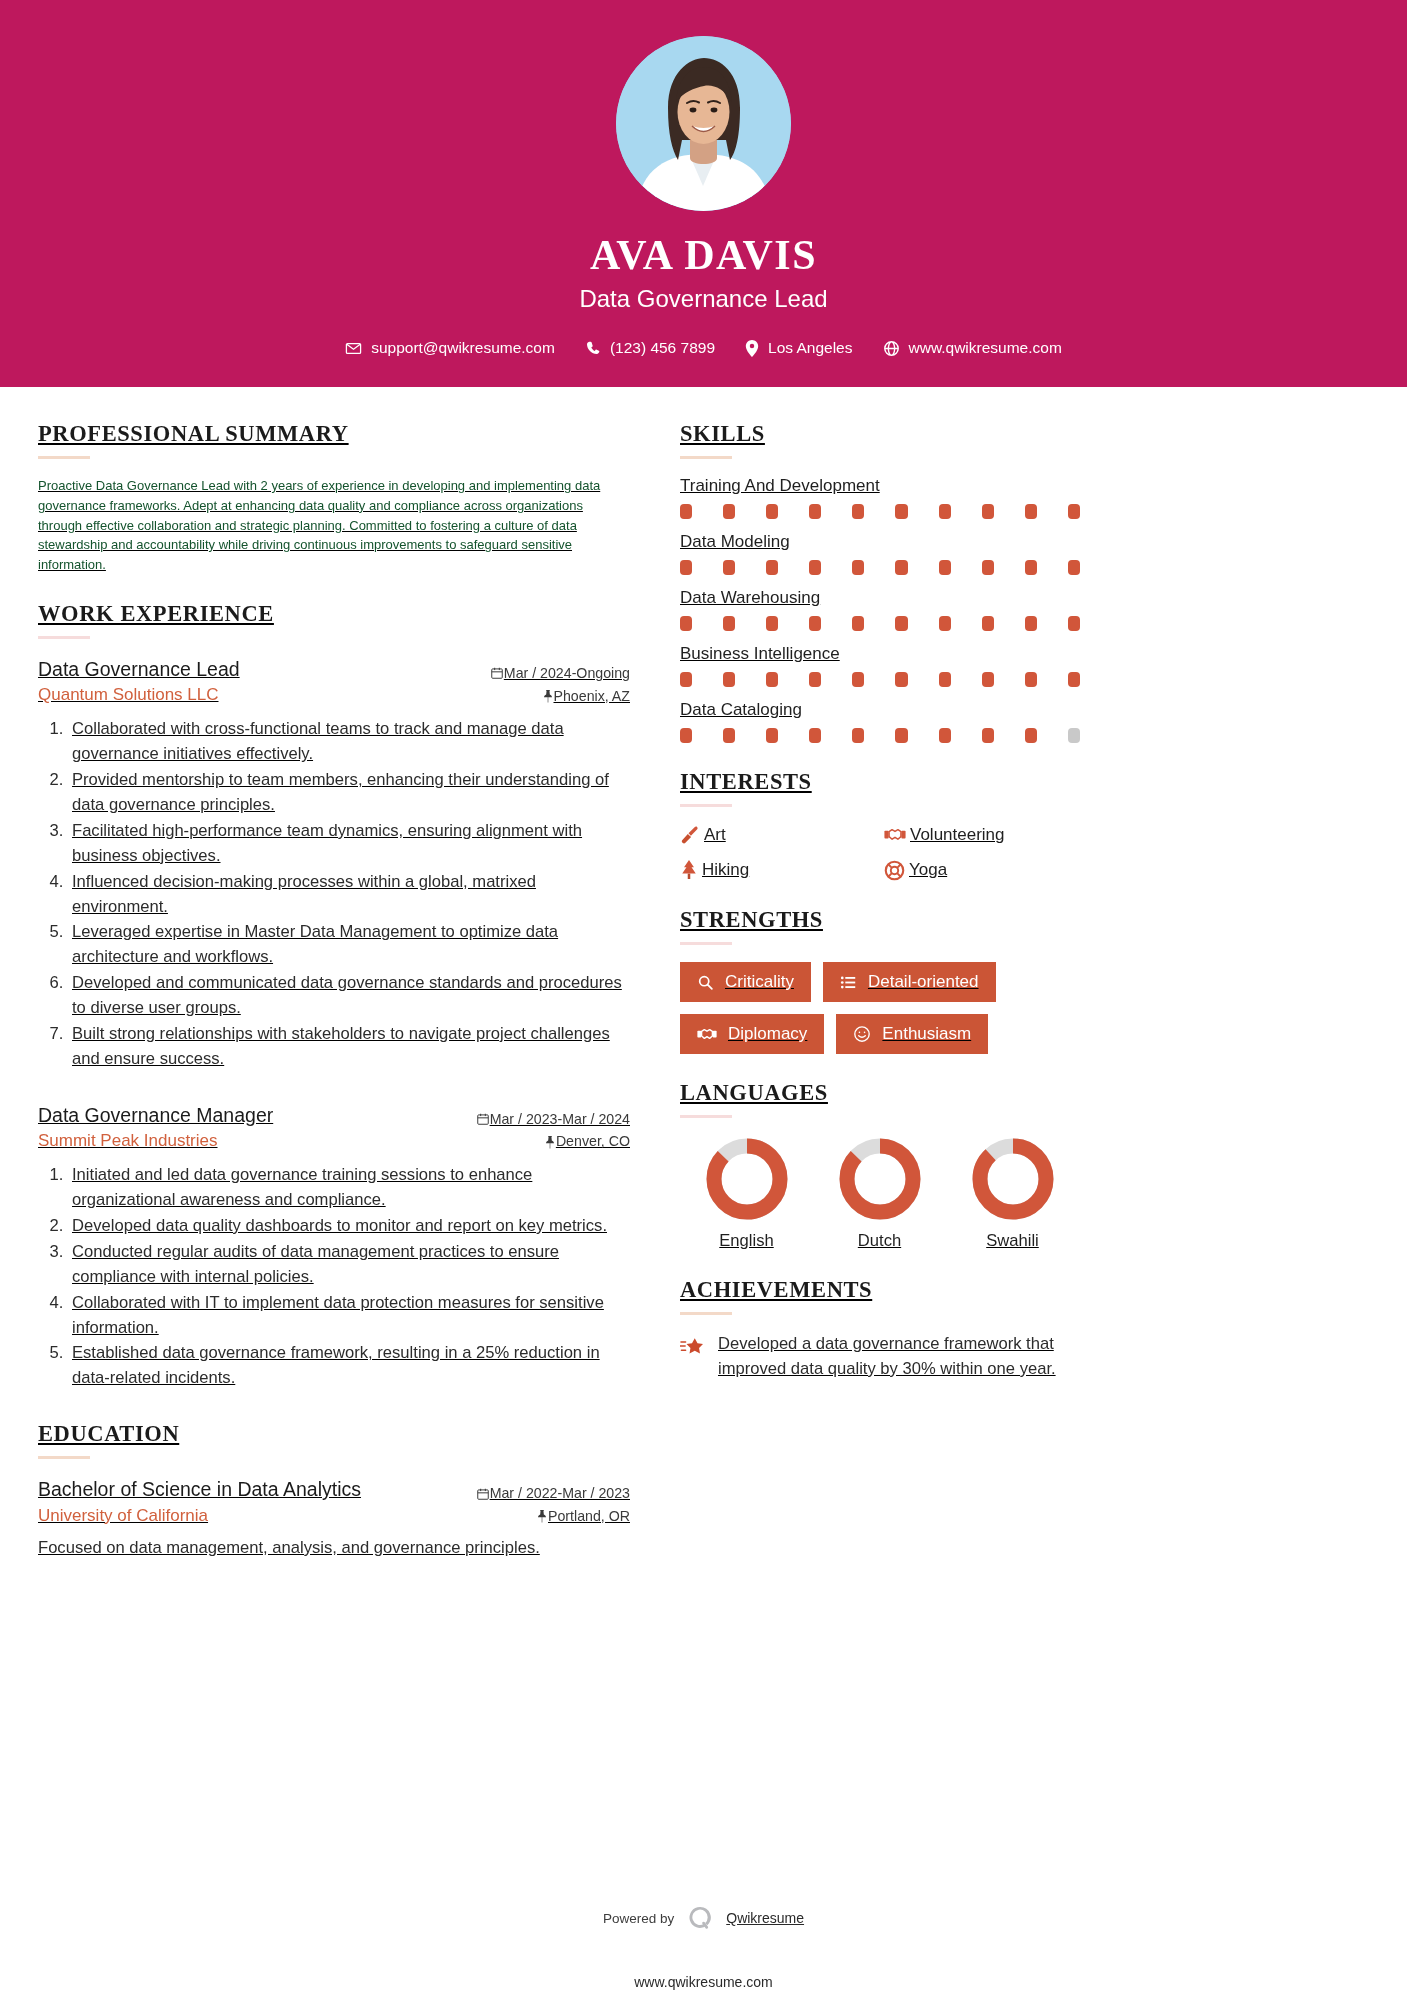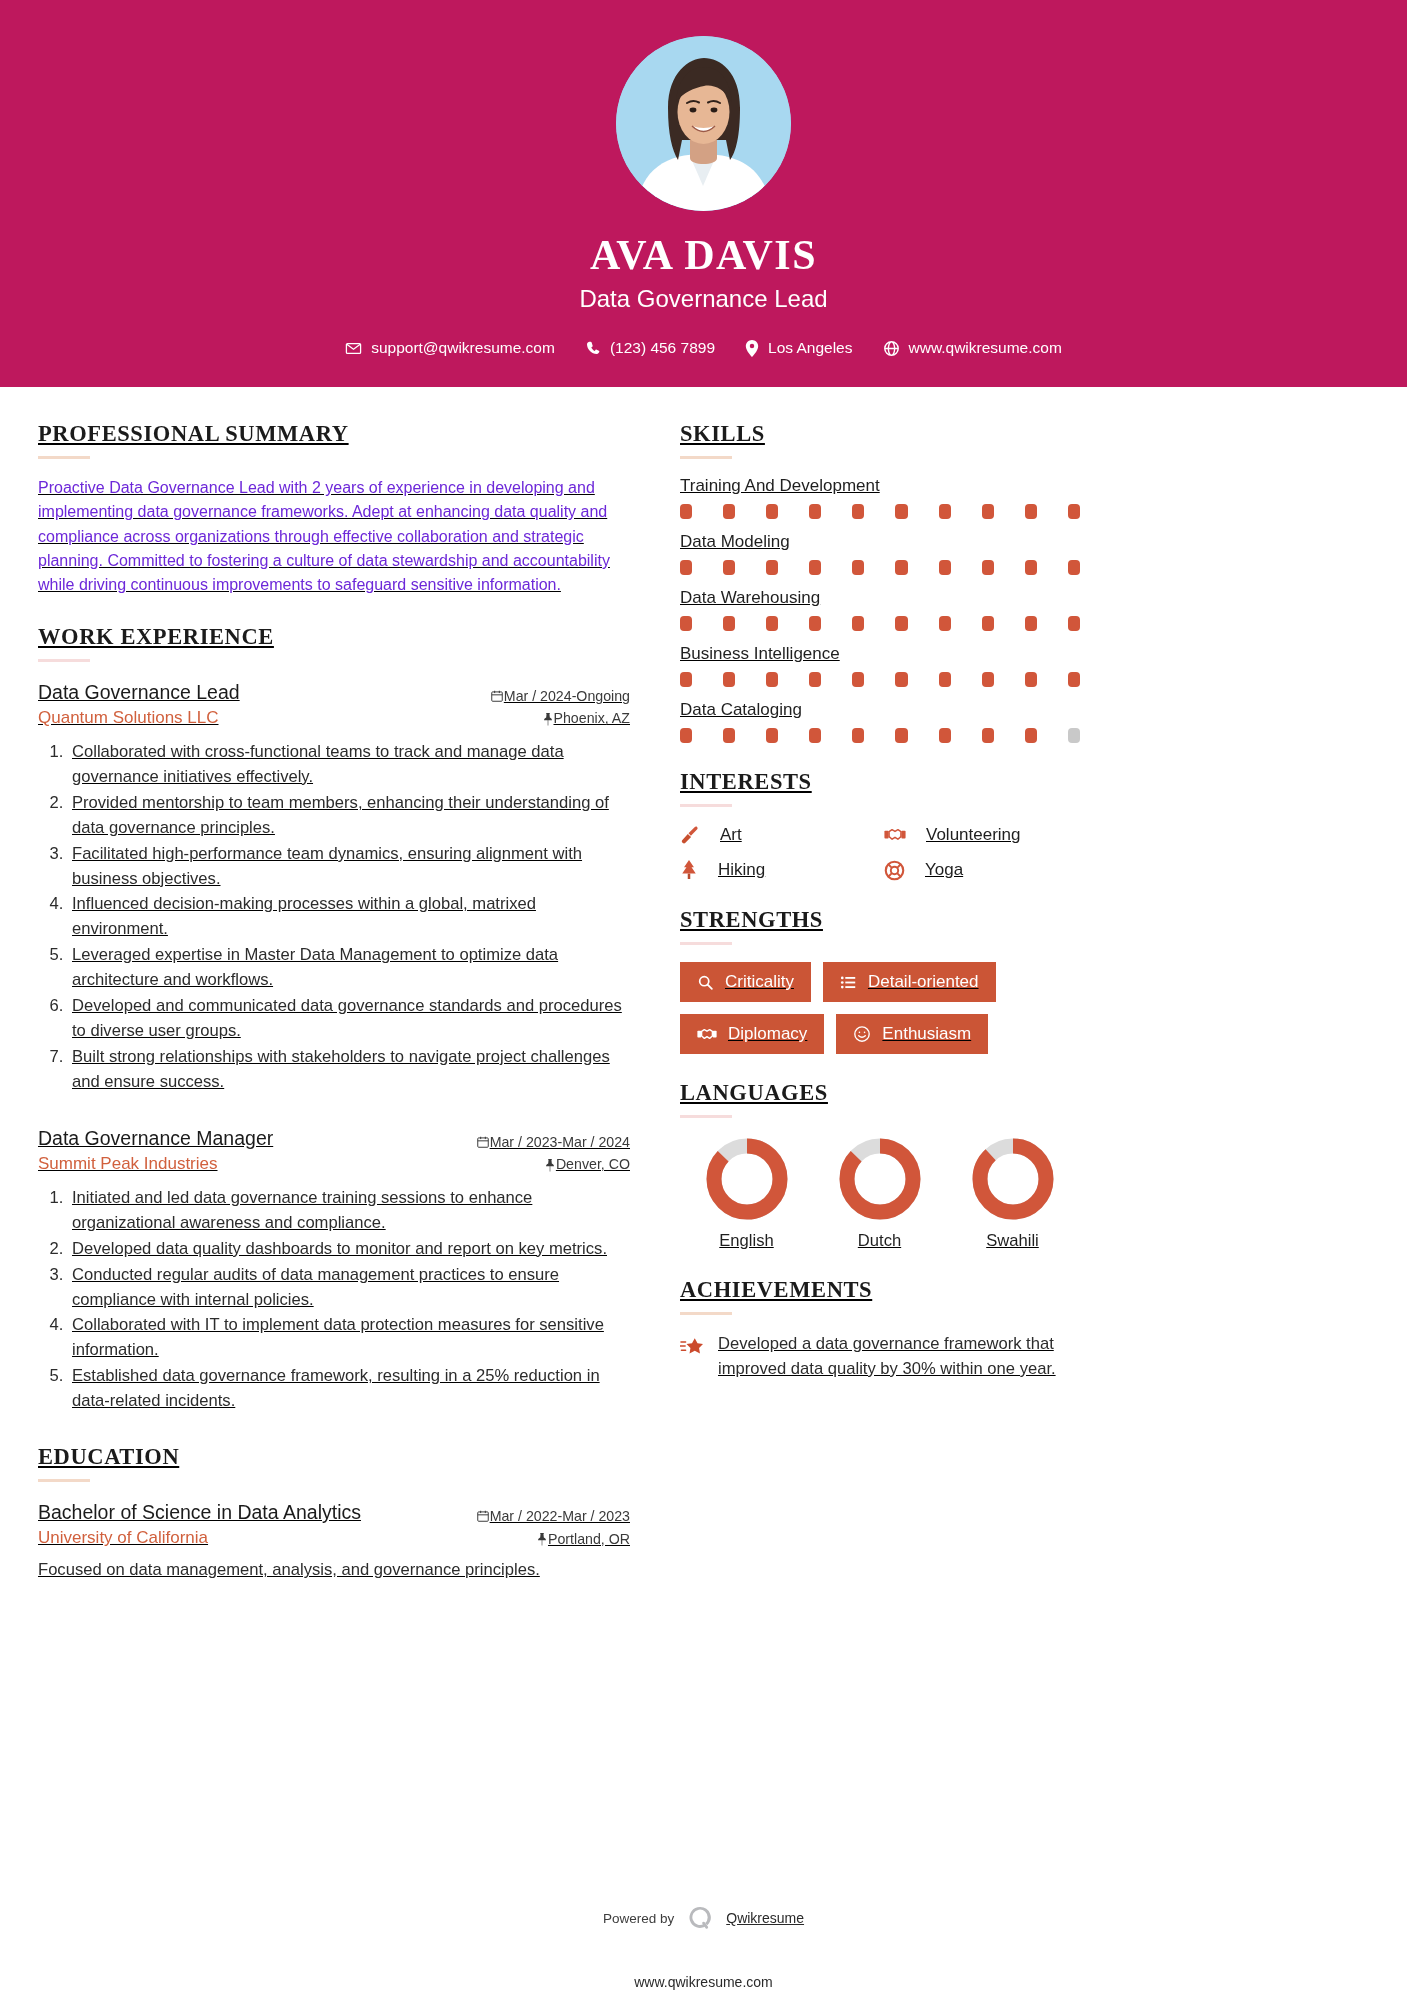--- a/index.html
+++ b/index.html
@@ -96,23 +96,23 @@
     height: 3px;
     background: #f3d9c8;
     margin: 9px 0 17px 0;
   }
   .sec-rule.pink { background: #f6dcdc; }
 
   .section { margin-bottom: 26px; }
 
   
   .summary-text {
-    font-size: 16px;
+    font-size: 13px;
     line-height: 1.52;
-    color: #6d28d9;
+    color: #14532d;
   }
   .entry-head {
     display: flex;
     justify-content: space-between;
     align-items: flex-start;
     gap: 16px;
   }
   .entry-left { flex: 1 1 auto; min-width: 0; }
   .entry-right {
     flex: none;
@@ -180,21 +180,21 @@
   
   .interest-grid {
     display: grid;
     grid-template-columns: 1fr 1fr;
     row-gap: 13px;
     column-gap: 8px;
   }
   .interest {
     display: flex;
     align-items: center;
-    gap: 20px;
+    gap: 4px;
     font-size: 17px;
     color: #1f1f1f;
   }
   .interest svg { display: block; flex: none; }
 
   
   .strength-grid {
     display: flex;
     flex-wrap: wrap;
     gap: 12px;

